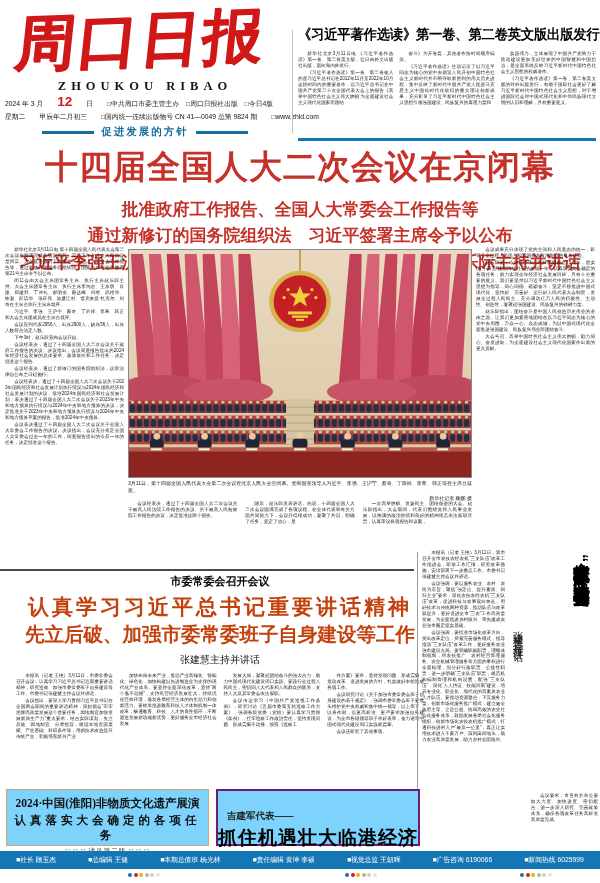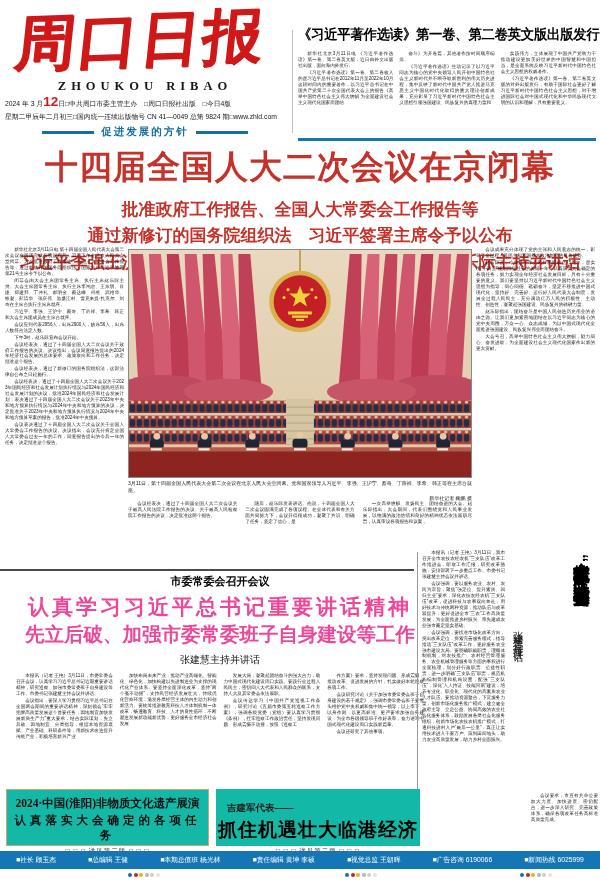--- a/index.html
+++ b/index.html
@@ -7,21 +7,21 @@
         font-family:"Liberation Sans",sans-serif;color:#111;}
   
   .masthead{position:absolute;left:0;top:0;width:600px;height:141px;}
   .mast-left{position:absolute;left:0;top:0;width:290px;height:141px;}
   .paper-title{position:absolute;left:16px;top:10px;font-size:60px;line-height:1;font-weight:900;
     color:#d01818;transform:skewX(-8deg) rotate(-2deg);letter-spacing:2px;
     font-family:"Liberation Serif",serif;text-shadow:1px 1px 0 #d01818;}
   .pinyin{position:absolute;left:0;top:79px;width:290px;text-align:center;font-size:12.5px;
     font-weight:bold;letter-spacing:5px;color:#161616;font-family:"Liberation Serif",serif;}
   .dateline{position:absolute;left:5px;top:97px;width:284px;font-size:6.8px;color:#161616;}
-  .dl-row{display:flex;align-items:baseline;gap:0;white-space:nowrap;margin-bottom:2.5px;}
+  .dl-row{display:flex;align-items:baseline;gap:14px;white-space:nowrap;margin-bottom:2.5px;}
   .dl-items span{margin-right:7px;}
   .day{color:#d01818;font-size:13.5px;font-weight:bold;line-height:.8;}
   .grade{position:absolute;left:0;top:125px;width:290px;display:flex;align-items:center;
     justify-content:center;gap:7px;color:#156f9e;font-size:10.5px;font-weight:bold;letter-spacing:2px;}
   .grade i{display:block;width:52px;height:3px;background:#156f9e;}
   .mast-divider{position:absolute;left:292px;top:30px;width:1px;height:103px;background:#c2c2c2;}
   .mast-right{position:absolute;left:298px;top:26px;width:298px;height:115px;}
   .mast-right h2{margin:0;font-size:14px;font-weight:900;white-space:nowrap;color:#000;
     letter-spacing:-.2px;transform:scaleX(.95);transform-origin:left;}
   .cols3{display:flex;gap:6px;margin-top:7px;height:78px;overflow:hidden;}
@@ -43,43 +43,43 @@
   .photo svg{display:block;width:100%;height:100%;}
   .caption{position:absolute;left:128px;top:233px;width:344px;margin:0;font-size:5px;
     line-height:1.45;color:#222;text-align:justify;}
   .credit{display:block;text-align:right;}
   .bcols{position:absolute;left:128px;top:254px;width:344px;height:62px;display:flex;gap:8px;overflow:hidden;}
   .bcol{flex:1;}
   
   .mid-divider{position:absolute;left:0;top:569px;width:414px;height:2px;background:#4a4a4a;}
   .mid-left{position:absolute;left:16px;top:574px;width:408px;height:214px;overflow:hidden;text-align:center;}
   .kicker{font-size:11px;font-weight:700;margin-bottom:4px;color:#000;}
-  .mid-left h2{margin:0;font-weight:900;color:#ec4899;}
+  .mid-left h2{margin:0;font-weight:900;color:#c2410c;}
   .mid-left .l1{font-size:21px;letter-spacing:3px;}
   .mid-left .l2{font-size:19.5px;letter-spacing:0;}
   .byline{font-size:10px;margin:5px 0 6px;color:#111;}
   .cols4{display:flex;gap:7px;height:116px;overflow:hidden;text-align:left;}
   .cols4 .col{flex:1;}
   .vrule-mid{position:absolute;left:417px;top:552px;width:1px;height:292px;background:#9a9a9a;}
   
   .mid-right{position:absolute;left:422px;top:550px;width:176px;height:296px;display:flex;gap:5px;}
   .agri-text{width:84px;height:296px;overflow:hidden;}
   .agri-sub{writing-mode:vertical-rl;font-size:10.5px;letter-spacing:3px;padding-top:72px;
     width:16px;color:#111;}
   .agri-right{width:68px;display:flex;flex-direction:column;}
   .agri-headline{writing-mode:vertical-rl;height:240px;font-size:16.5px;font-weight:900;
     line-height:1.95;letter-spacing:.5px;color:#000;}
   .agri-tail{margin-top:3px;height:50px;overflow:hidden;}
   
-  .box{position:absolute;top:789px;height:57px;box-sizing:border-box;text-align:center;background:#14b8a6;}
+  .box{position:absolute;top:789px;height:57px;box-sizing:border-box;text-align:center;background:#7dd3fc;}
   .heritage{left:6px;width:203px;border:1px solid #c9a96e;padding-top:6px;}
   .bl1{font-family:"Liberation Serif",serif;font-weight:700;font-size:11.5px;color:#111;}
   .bl2{font-family:"Liberation Serif",serif;font-weight:700;font-size:11.5px;letter-spacing:4px;margin-top:2px;}
   .bnote{font-size:6.5px;color:#333;margin-top:4px;letter-spacing:1px;}
-  .delegate{left:216px;width:204px;border:2px solid #14b8a6;padding-top:11px;}
+  .delegate{left:216px;width:204px;border:2px solid #701a75;padding-top:19px;}
   .bk{text-align:left;padding-left:9px;font-size:9.5px;font-weight:700;color:#222;}
   .bh{font-family:"Liberation Serif",serif;font-weight:700;font-size:19px;letter-spacing:1px;margin-top:2px;color:#000;}
   
   .credits{position:absolute;left:0;top:851px;width:600px;height:18px;background:#1576b5;
     display:flex;align-items:center;justify-content:space-around;color:#fff;font-size:6.8px;
     white-space:nowrap;}
   .regdots{position:absolute;top:873px;display:flex;gap:1.5px;}
   .regdots i{width:4px;height:4px;border-radius:50%;display:block;}
   .regdots i:nth-child(1){background:#1b6fb5;}
   .regdots i:nth-child(2){background:#cc2229;}

